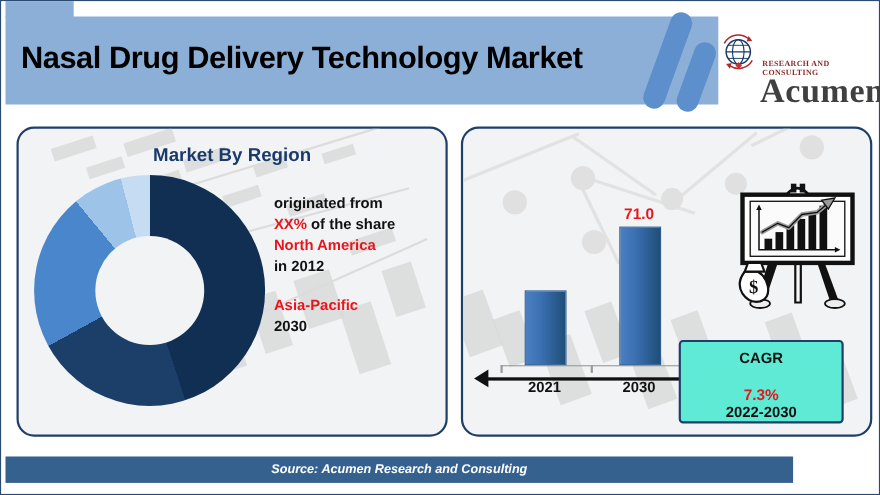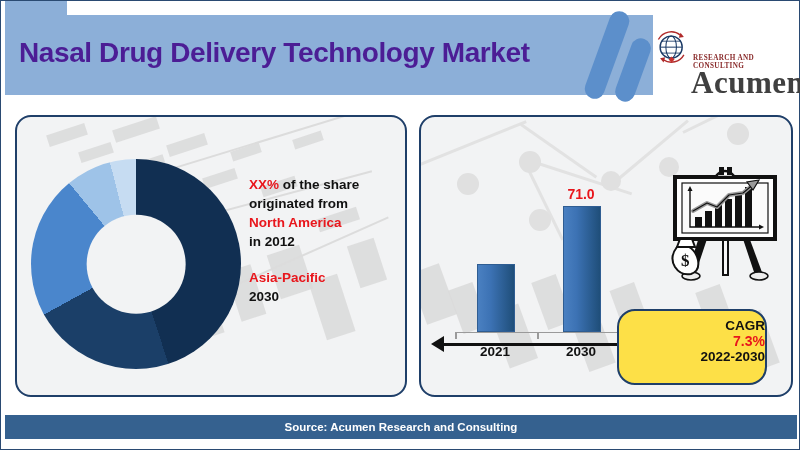--- a/index.html
+++ b/index.html
@@ -21,21 +21,21 @@
   .header-notch {
     position:absolute; left:4px; top:0; width:62px; height:15px;
     background:#8cafd8;
   }
   .header-band {
     position:absolute; left:4px; top:14px; width:648px; height:80px;
     background:#8cafd8;
   }
   .header-title {
     position:absolute; left:18px; top:36px; width:600px;
-    font-size:28px; font-weight:bold; color:#4c1d95;
+    font-size:28px; font-weight:bold; color:#000000;
     letter-spacing:-0.4px; white-space:nowrap;
   }
   .slash {
     position:absolute;
     background:#5c8fcb;
     border-radius:12px;
     transform:rotate(20deg);
   }
   .slash-1 { left:596px; top:8px;  width:20px; height:92px; }
   .slash-2 { left:622px; top:36px; width:20px; height:66px; }
@@ -121,44 +121,45 @@
   .bar-value {
     position:absolute; font-size:14px; font-weight:bold; color:#e8161c; text-align:center;
   }
 
   
   .easel { position:absolute; left:248px; top:46px; width:112px; height:120px; z-index:3; }
 
   
   .cagr-box {
     position:absolute; left:196px; top:192px; width:146px; height:72px;
-    background:#fde047; border:2.5px solid #1f3f69; border-radius:18px;
-    z-index:5; text-align:right;
+    background:#5eead4; border:2.5px solid #1f3f69; border-radius:4px;
+    z-index:5; text-align:center;
   }
   .cagr-l1 { margin-top:7px; font-size:13.5px; font-weight:bold; color:#111; }
-  .cagr-l2 { font-size:14px; font-weight:bold; color:#e8161c; margin-top:0;}
+  .cagr-l2 { font-size:14px; font-weight:bold; color:#e8161c; margin-top:18px;}
   .cagr-l3 { font-size:13.5px; font-weight:bold; color:#111; margin-top:0;}
 
   .arrow-line {
     position:absolute; left:20px; top:226px; width:178px; height:2.5px;
     background:#111; z-index:4;
   }
   .arrow-head {
     position:absolute; left:10px; top:219px;
     width:0; height:0;
     border-top:8px solid transparent;
     border-bottom:8px solid transparent;
     border-right:13px solid #111;
     z-index:4;
   }
 
   
   .footer {
-    position:absolute; left:4px; top:414px; width:792px; height:24px;
+    position:absolute; left:4px; top:414px; width:716px; height:24px;
     background:#35618f;
+    font-style:italic;
   }
   .footer-text {
     position:absolute; left:0; top:0; width:100%; height:24px;
     line-height:24px; text-align:center;
     font-size:11.5px; font-weight:bold; color:#ffffff;
   }
 </style>
 </head>
 <body>
 
@@ -202,31 +203,32 @@
     <div class="tex" style="left:300px; top:96px; width:42px; height:13px; transform:rotate(-18deg);"></div>
     <div class="tex" style="left:256px; top:132px; width:34px; height:46px; transform:rotate(-18deg);"></div>
     <div class="tex" style="left:300px; top:160px; width:30px; height:60px; transform:rotate(-18deg);"></div>
     <div class="tex" style="left:216px; top:150px; width:26px; height:52px; transform:rotate(-18deg);"></div>
     <div class="tex" style="left:336px; top:124px; width:28px; height:44px; transform:rotate(-18deg);"></div>
     <div class="tex" style="left:178px; top:180px; width:24px; height:40px; transform:rotate(-18deg);"></div>
     <div class="texline" style="left:40px; top:40px; width:300px; height:2px; transform:rotate(-17deg);"></div>
     <div class="texline" style="left:60px; top:92px; width:300px; height:2px; transform:rotate(-15deg);"></div>
     <div class="texline" style="left:180px; top:140px; width:200px; height:2px; transform:rotate(-24deg);"></div>
 
+    <div class="panel-title">Market By Region</div>
 
     <div class="donut-wrap">
       <div class="donut" id="donut" style="background: conic-gradient(rgb(17, 47, 82) 0deg, rgb(17, 47, 82) 162deg, rgb(27, 63, 104) 162deg, rgb(27, 63, 104) 241.2deg, rgb(74, 134, 204) 241.2deg, rgb(74, 134, 204) 320.4deg, rgb(158, 195, 232) 320.4deg, rgb(158, 195, 232) 345.6deg, rgb(198, 220, 242) 345.6deg, rgb(198, 220, 242) 360deg);"></div>
       <div class="donut-hole"></div>
     </div>
 
     <div class="stat-block">
+      <div>originated from</div>
       <div>
         <span class="red">XX%</span><span> of the share</span>
       </div>
-      <div>originated from</div>
       <div class="red">North America</div>
       <div>in 2012</div>
       <div class="stat-gap"></div>
       <div class="red">Asia-Pacific</div>
       <div>2030</div>
     </div>
   </div>
 
   <div class="panel panel-right">
 

